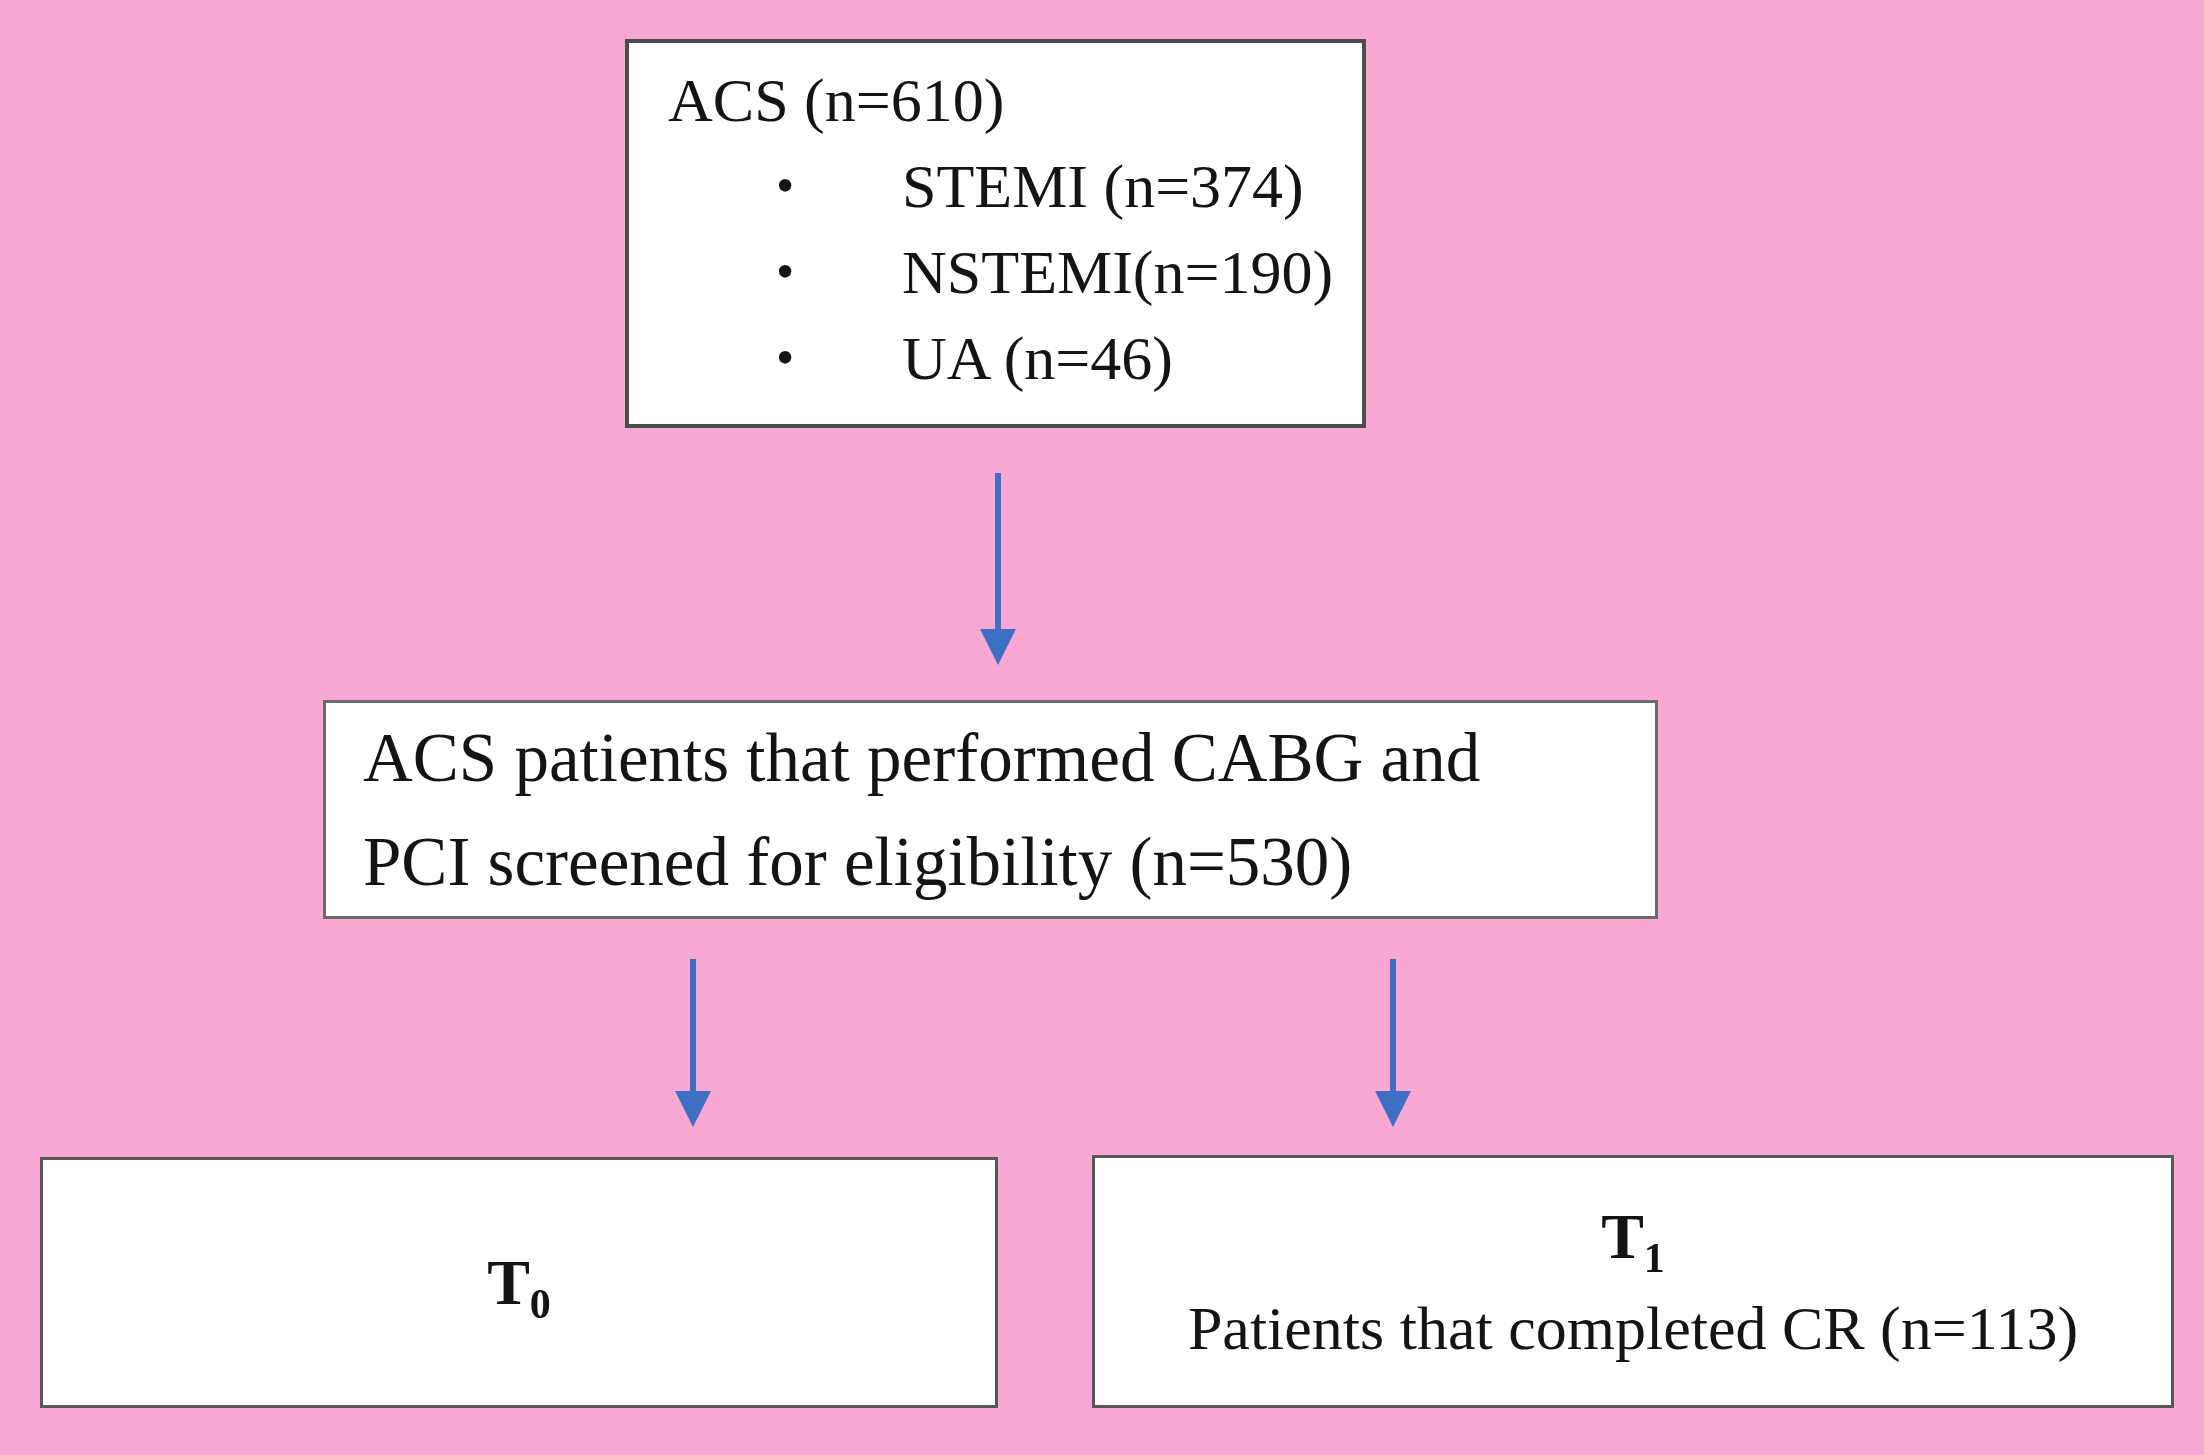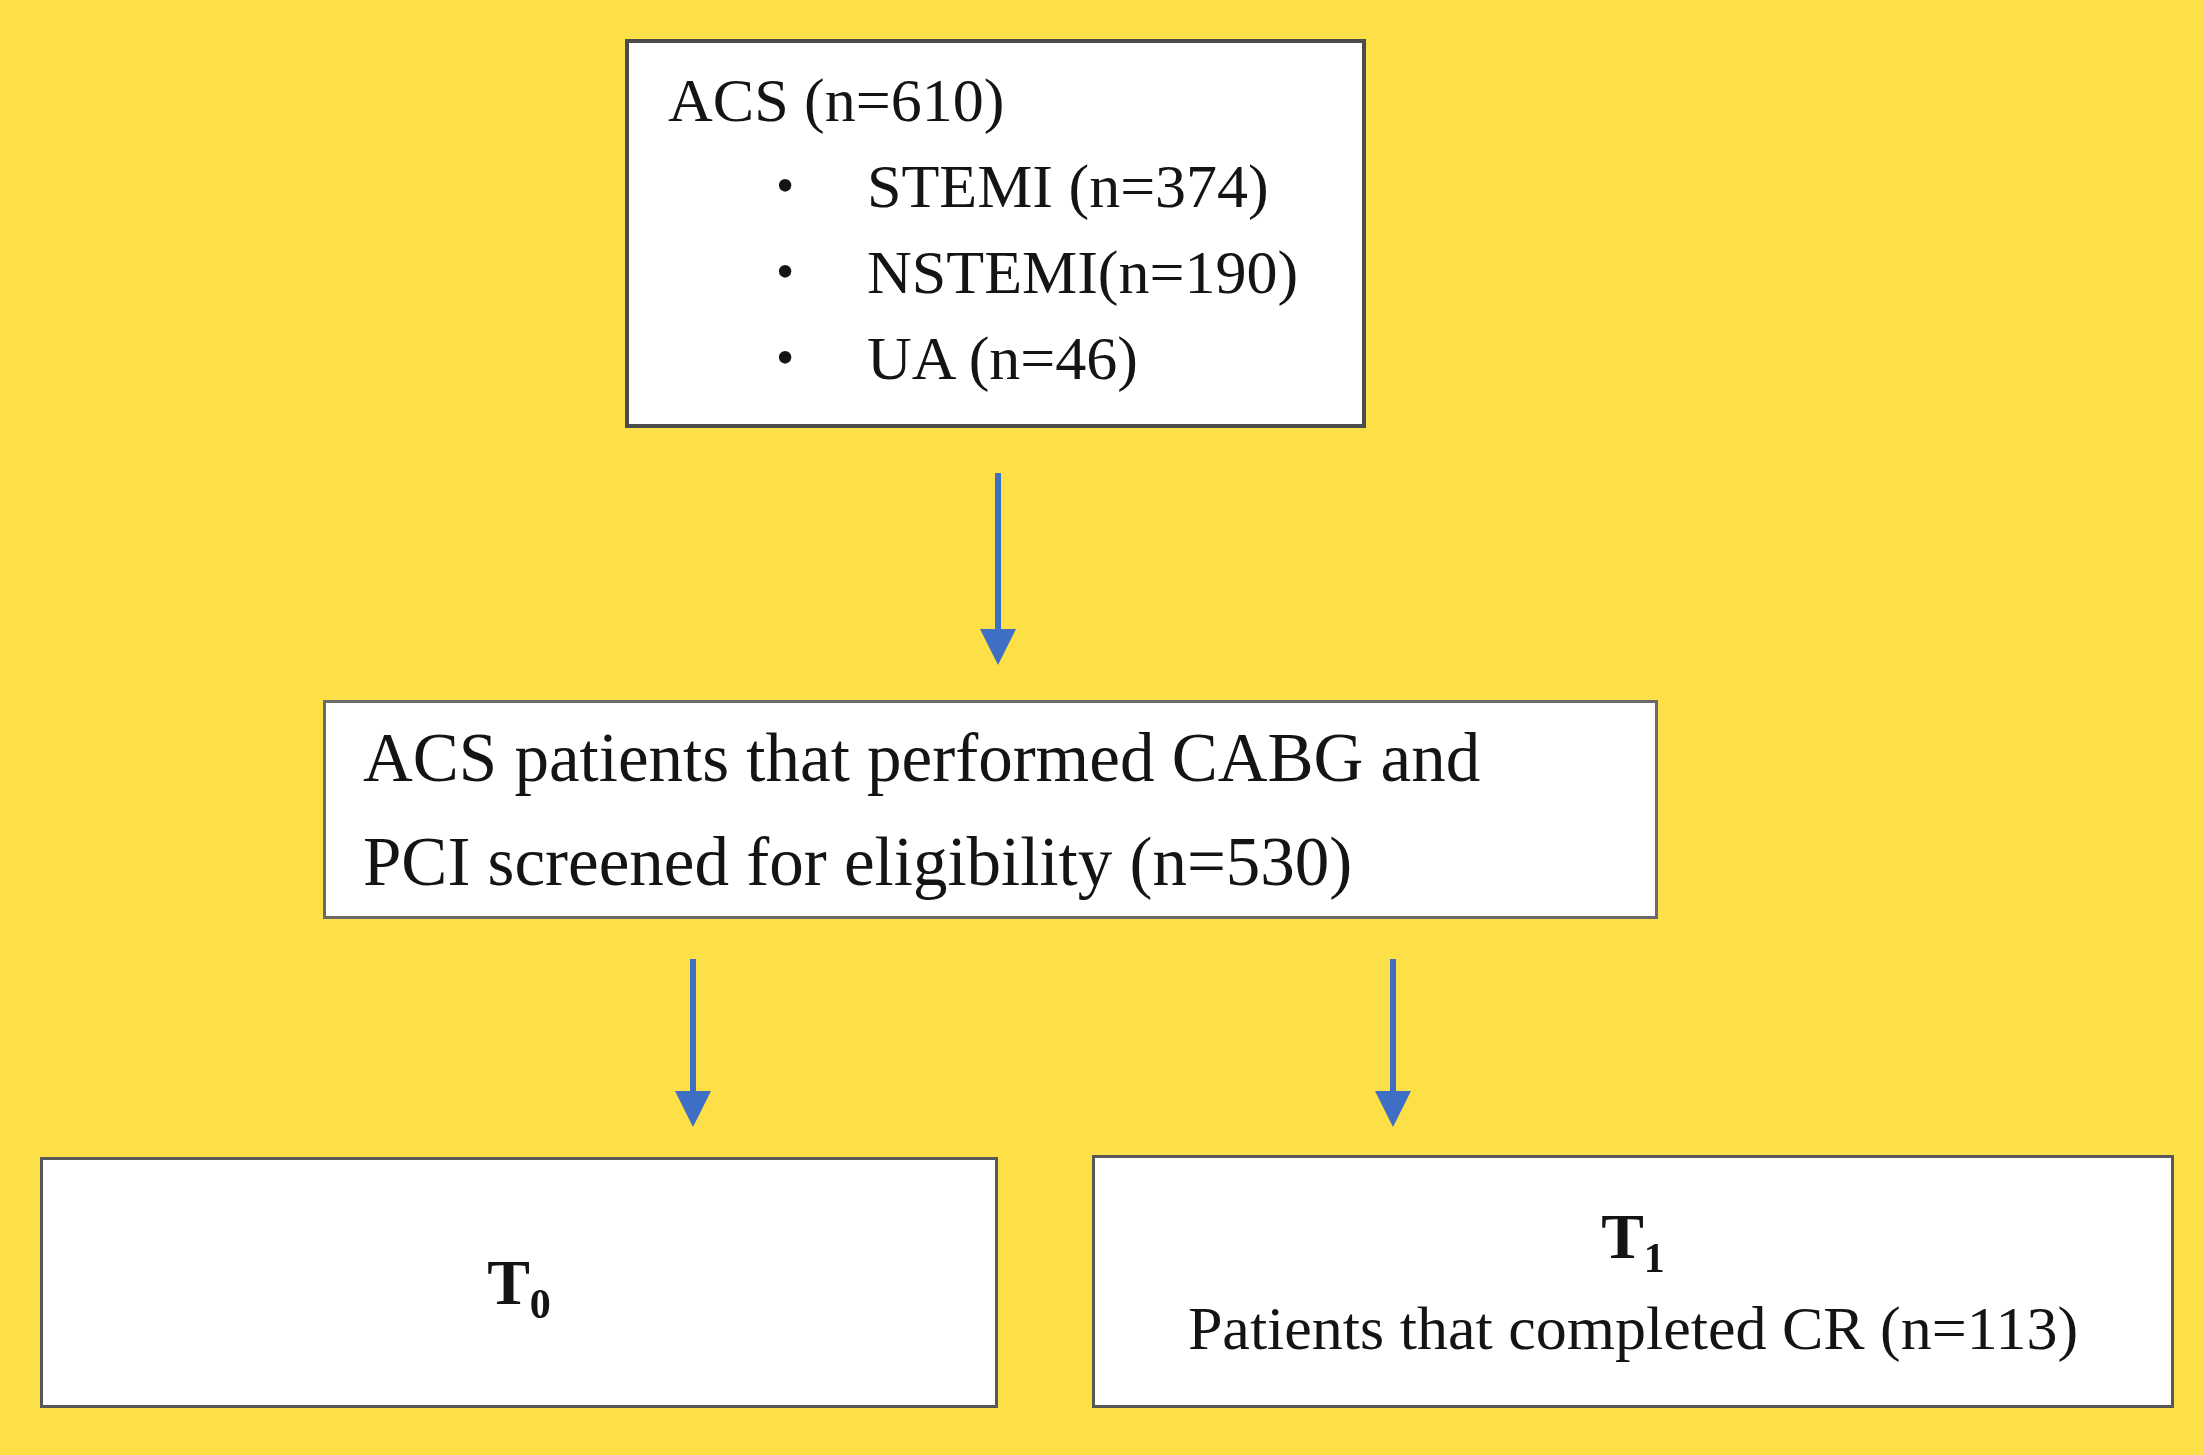--- a/index.html
+++ b/index.html
@@ -4,21 +4,21 @@
 <style>
   html, body {
     margin: 0;
     padding: 0;
     background: #ffffff;
   }
   .canvas {
     position: relative;
     width: 2204px;
     height: 1455px;
-    background: #fde047;
+    background: #f9a8d4;
     font-family: "Liberation Serif", "DejaVu Serif", serif;
     color: #141414;
     overflow: hidden;
   }
   .box {
     position: absolute;
     background: #ffffff;
     box-sizing: border-box;
   }
   
@@ -43,21 +43,21 @@
   .bullet-glyph {
     display: inline-block;
     margin-left: 91px;
     width: 52px;
     text-align: center;
     font-size: 52px;
     align-self: center;
     line-height: 86px;
   }
   .bullet-text {
-    margin-left: 56px;
+    margin-left: 91px;
   }
   
   .box-middle {
     left: 323px; top: 700px;
     width: 1335px; height: 219px;
     border: 3px solid #6a6a6a;
     display: flex;
     flex-direction: column;
     justify-content: center;
     padding-left: 37px;

